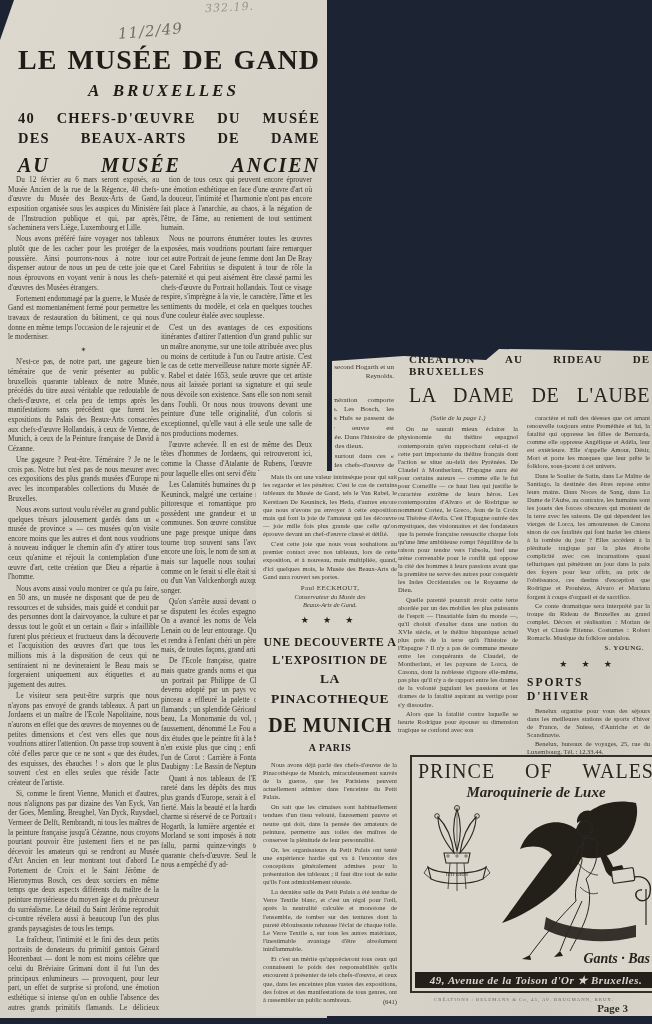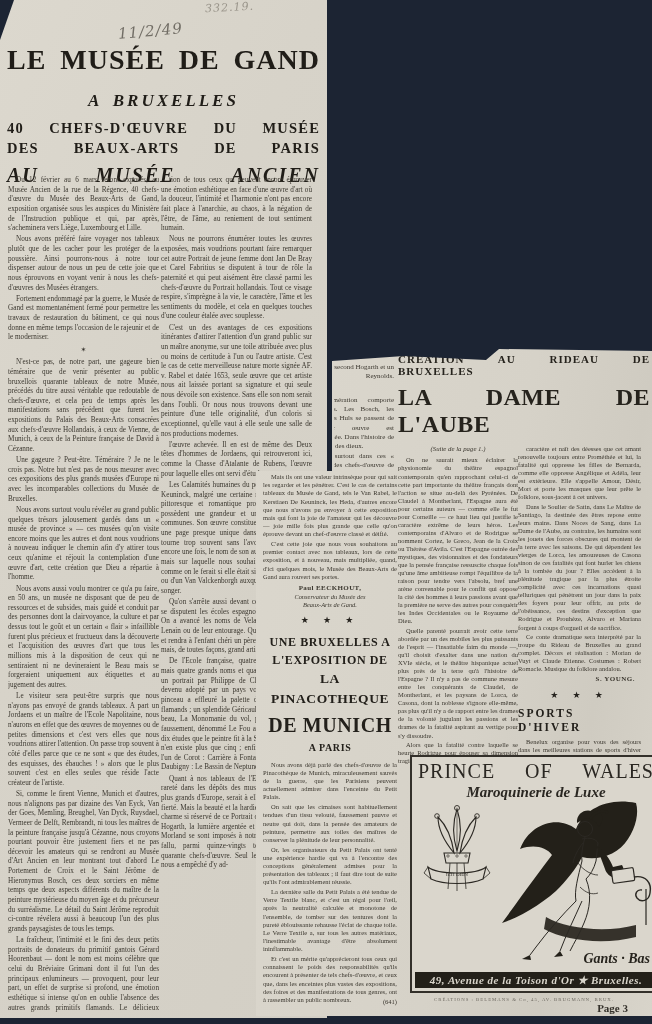--- a/index.html
+++ b/index.html
@@ -20,56 +20,56 @@
     clip-path:polygon(76px 14px,148px 9px,230px 13px,243px 2px,396px 4px,396px 669px,0 669px,0 124px,76px 124px);
     background:linear-gradient(100deg,#dbd7cd 0%,#d6d2c8 55%,#cfcbc1 78%,#d8d4ca 100%);
     filter:drop-shadow(-2px 2px 3px rgba(0,0,0,0.35));
   }
   
   .pencil{position:absolute;font-style:italic;font-family:"DejaVu Serif",serif;}
   #note-ref{left:205px;top:1px;font-size:11px;color:#9a958b;transform:rotate(-3deg);letter-spacing:1px;}
   #note-date{left:118px;top:22px;font-size:15px;color:#716d65;transform:rotate(-5deg);letter-spacing:1px;}
   
   #mast{position:absolute;left:7px;top:44px;width:313px;color:#201d18;}
-  .stretch{text-align:justify;text-align-last:justify;display:block;}
+  .stretch{text-align:justify;text-align-last:justify;display:block;margin-left:11px;}
   #mast .t1{font-size:28px;font-weight:bold;letter-spacing:1px;}
-  #mast .t2{font-size:17px;font-style:italic;font-weight:bold;letter-spacing:3px;margin-top:15px;text-align:center;text-align-last:center;word-spacing:4px;}
+  #mast .t2{font-size:17px;font-style:italic;font-weight:bold;letter-spacing:3px;margin-top:5px;text-align:center;text-align-last:center;word-spacing:4px;}
   #mast .t3{font-size:14.5px;font-weight:bold;letter-spacing:1.2px;margin-top:9px;}
   #mast .t4{font-size:14.5px;font-weight:bold;letter-spacing:1.2px;margin-top:3px;}
   #mast .t5{font-size:20px;font-style:italic;font-weight:bold;letter-spacing:2px;margin-top:7px;}
   
   .cols{position:absolute;display:flex;overflow:hidden;}
   #left-cols{left:8px;top:176px;width:313px;height:836px;gap:2px;}
   .ncol{width:151px;font-size:7.2px;line-height:1.34;text-align:justify;color:#3b372f;}
   .para{margin:0 0 1.5px 0;text-indent:8px;}
   .star-sep{text-align:center;margin:3px 0;font-size:7px;color:#33302a;}
   .stars3{text-align:center;letter-spacing:6px;font-size:9px;margin:6px 0 5px 0;color:#26231e;}
   
   #frag-clip{position:absolute;left:78px;top:16px;width:61px;height:106px;overflow:hidden;}
   #frag-inner{position:absolute;right:1px;top:0;width:130px;font-size:7px;line-height:1.3;text-align:justify;color:#3b372f;}
   .frag-line{text-align:right;}
   
   #flap-col{position:absolute;left:7px;top:126px;width:134px;height:536px;overflow:hidden;
             font-size:6.5px;line-height:1.26;text-align:justify;color:#3b372f;}
   .sig{text-align:center;margin-top:3px;}
-  .sig .sig-name{font-weight:bold;font-size:7px;letter-spacing:0.4px;}
+  .sig .sig-name{font-weight:normal;font-size:7px;letter-spacing:0.4px;}
   .sig .sig-role{font-style:italic;font-size:6.4px;}
   #disc-head{margin:7px 0 6px 0;color:#23201b;font-weight:bold;text-align:center;}
   #disc-head .dhl{line-height:1.5;letter-spacing:0.6px;}
   #disc-head .dhl:nth-of-type(1){font-size:12px;}
   #disc-head .dhl:nth-of-type(2){font-size:12px;}
   #disc-head .dhl:nth-of-type(3){font-size:13.5px;}
   #disc-head .dhl:nth-of-type(4){font-size:20px;}
   #disc-head .dhl:nth-of-type(5){font-size:10px;}
   #disc-endmark{text-align:right;font-size:6.5px;margin-top:-8px;}
   
   #dame{position:absolute;left:142px;top:6px;width:252px;color:#26231d;}
   #dame-kicker{font-size:11px;font-weight:bold;letter-spacing:1px;word-spacing:3px;}
-  #dame-title{font-size:24px;font-weight:bold;margin-top:7px;letter-spacing:0.5px;}
-  #dame-cols{margin-top:7px;display:flex;gap:0;height:342px;overflow:hidden;}
+  #dame-title{font-size:20px;font-weight:normal;margin-top:7px;letter-spacing:0.5px;}
+  #dame-cols{margin-top:7px;display:flex;gap:9px;height:342px;overflow:hidden;}
   .dcol{font-size:6.5px;line-height:1.24;text-align:justify;color:#3b372f;}
   #dame-colB{width:120px;}
   #dame-colC{width:123px;}
   #suite-note{font-style:italic;text-align:center;margin-bottom:3px;font-size:6.8px;}
   #byline{text-align:right;font-weight:bold;font-size:7px;letter-spacing:0.5px;margin:2px 6px 0 0;}
   #sports-title{text-align:left;font-weight:bold;font-size:11.5px;letter-spacing:2px;color:#23201b;margin-bottom:3px;}
   
   #ad-box{position:absolute;left:142px;top:408px;width:252px;height:238px;
           border:2.5px solid #33302a;background:#dad6cc;box-sizing:border-box;margin-left:12px;}
   #ad-brand{font-size:20px;letter-spacing:1px;color:#2a2722;margin:3px 6px 0 6px;}
@@ -89,21 +89,21 @@
 
 <div id="paper-left" class="paper">
 
   <div id="note-ref" class="pencil">332.19.</div>
   <div id="note-date" class="pencil">11/2/49</div>
 
   <div id="mast">
     <div class="t1 stretch">LE MUSÉE DE GAND</div>
     <div class="t2">A BRUXELLES</div>
     <div class="t3 stretch">40 CHEFS-D'ŒUVRE DU MUSÉE</div>
-    <div class="t4 stretch">DES BEAUX-ARTS DE PARIS</div>
+    <div class="t4 stretch">DES BEAUX-ARTS DE DAME</div>
     <div class="t5 stretch">AU MUSÉE ANCIEN</div>
   </div>
 
   <div id="left-cols" class="cols">
     <div class="ncol">
       <div>
           <p class="para">Du 12 février au 6 mars seront exposés, au Musée Ancien de la rue de la Régence, 40 chefs-d'œuvre du Musée des Beaux-Arts de Gand, exposition organisée sous les auspices du Ministère de l'Instruction publique et qui, par après, s'acheminera vers Liège, Luxembourg et Lille.</p>
           <p class="para">Nous avons préféré faire voyager nos tableaux plutôt que de les cacher pour les protéger de la poussière. Ainsi pourrons-nous à notre tour dispenser autour de nous un peu de cette joie que nous éprouvons en voyant venir à nous les chefs-d'œuvres des Musées étrangers.</p>
           <p class="para">Fortement endommagé par la guerre, le Musée de Gand est momentanément fermé pour permettre les travaux de restauration du bâtiment, ce qui nous donne en même temps l'occasion de le rajeunir et de le moderniser.</p>
         </div>
@@ -152,21 +152,21 @@
         <p class="para">Mais ils ont une valeur intrinsèque pour qui sait les regarder et les pénétrer. C'est le cas de certains tableaux du Musée de Gand, tels le Van Rabel, le Kerstiaen De Keuninck, les Heda, d'autres encore que nous n'avons pu envoyer à cette exposition mais qui font la joie de l'amateur qui les découvre — joie mille fois plus grande que celle qu'on éprouve devant un chef-d'œuvre classé et déifié.</p>
         <p class="para">C'est cette joie que nous vous souhaitons au premier contact avec nos tableaux, lors de cette exposition, et à nouveau, mais multipliée, quand, d'ici quelques mois, le Musée des Beaux-Arts de Gand aura rouvert ses portes.</p>
       </div>
     <div class="sig">
       <div class="sig-name">Paul EECKHOUT,</div>
       <div class="sig-role">Conservateur du Musée des</div>
       <div class="sig-role">Beaux-Arts de Gand.</div>
     </div>
     <div class="stars3">★ ★ ★</div>
     <div id="disc-head">
-        <div class="dhl">UNE BRUXELLES A</div>
+        <div class="dhl">UNE DECOUVERTE A</div>
         <div class="dhl">L'EXPOSITION DE</div>
         <div class="dhl">LA PINACOTHEQUE</div>
         <div class="dhl">DE MUNICH</div>
         <div class="dhl">A PARIS</div>
       </div>
     <div>
         <p class="para">Nous avons déjà parlé des chefs-d'œuvre de la Pinacothèque de Munich, miraculeusement sauvés de la guerre, que les Parisiens peuvent actuellement admirer dans l'enceinte du Petit Palais.</p>
         <p class="para">On sait que les cimaises sont habituellement tendues d'un tissu velouté, faussement pauvre et neutre qui doit, dans la pensée des amateurs de peinture, permettre aux toiles des maîtres de conserver la plénitude de leur personnalité.</p>
         <p class="para">Or, les organisateurs du Petit Palais ont tenté une expérience hardie qui va à l'encontre des conceptions généralement admises pour la présentation des tableaux ; il faut dire tout de suite qu'ils l'ont admirablement réussie.</p>
         <p class="para">La dernière salle du Petit Palais a été tendue de Verre Textile blanc, et c'est un régal pour l'œil, après la neutralité calculée et monotone de l'ensemble, de tomber sur des tentures dont la pureté éblouissante rehausse l'éclat de chaque toile. Le Verre Textile a, sur tous les autres matériaux, l'inestimable avantage d'être absolument ininflammable.</p>

